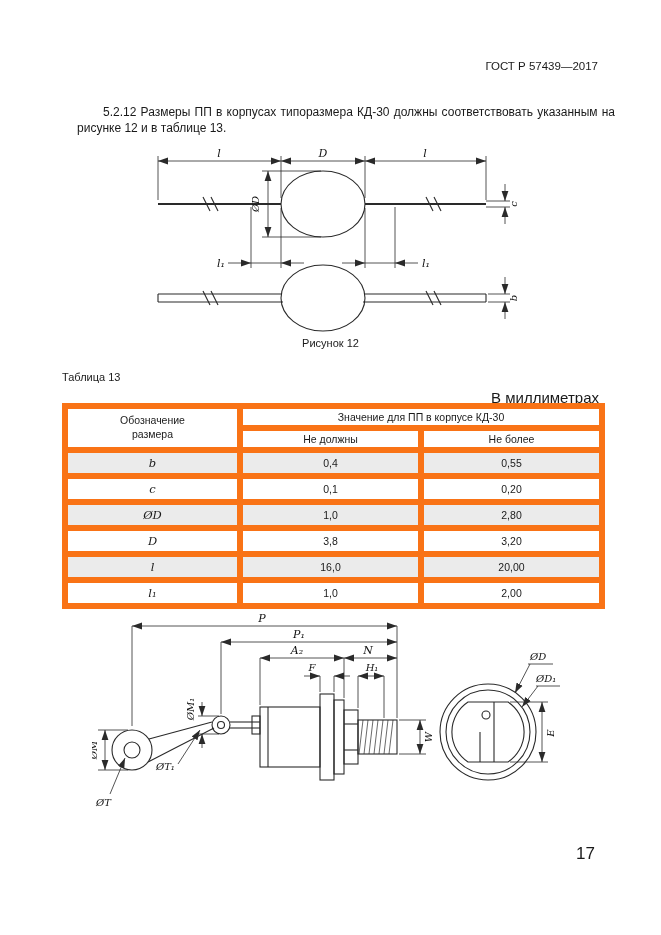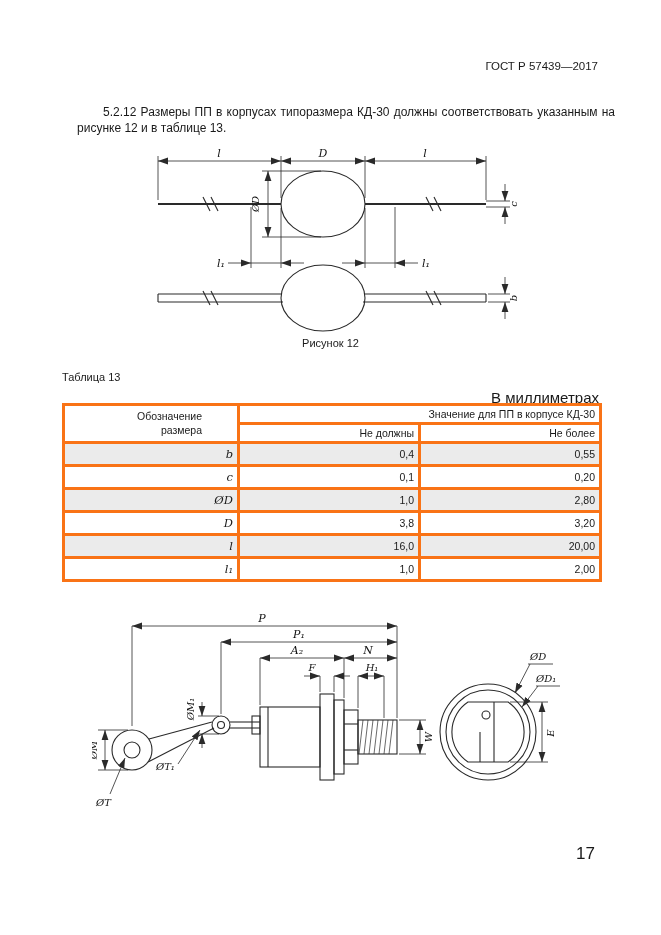--- a/index.html
+++ b/index.html
@@ -12,21 +12,21 @@
   #para2{top:572px}
   #fig12wrap{position:absolute;left:108px;top:126px}
   #fig13wrap{position:absolute;left:92px;top:612px}
   .fig-caption{position:absolute;left:0;width:661px;text-align:center;font-size:11px}
   #cap12{top:337px}
   #cap13{top:822px}
   .tbl-title{position:absolute;left:62px;top:371px;font-size:11px}
   .tbl-units{position:absolute;right:62px;top:389px;font-size:15px}
   table{position:absolute;left:62px;top:403px;width:537px;border-collapse:collapse;
         table-layout:fixed;font-size:10.5px}
-  th,td{border:3px solid #f97316;text-align:right;vertical-align:middle;
+  th,td{border:6px solid #f97316;text-align:center;vertical-align:middle;
         padding:2px 4px;font-weight:normal;color:#1a1a1a}
   .hdr-narrow{display:block;width:102px;margin:0 auto;line-height:1.3}
   tbody td{height:16px}
   tr.shade{background:#ebebeb}
   td.sym{font-family:"DejaVu Serif",serif;font-style:italic;font-size:11.5px}
   .page-number{position:absolute;top:844px;right:66px;font-size:17px}
   .fig .ln{stroke:#2a2a2a;stroke-width:1.1;fill:none}
   .fig .thk{stroke-width:2}
   .fig .thin{stroke:#2a2a2a;stroke-width:0.7;fill:none}
   .fig .dim{stroke:#2a2a2a;stroke-width:0.8;fill:none}

